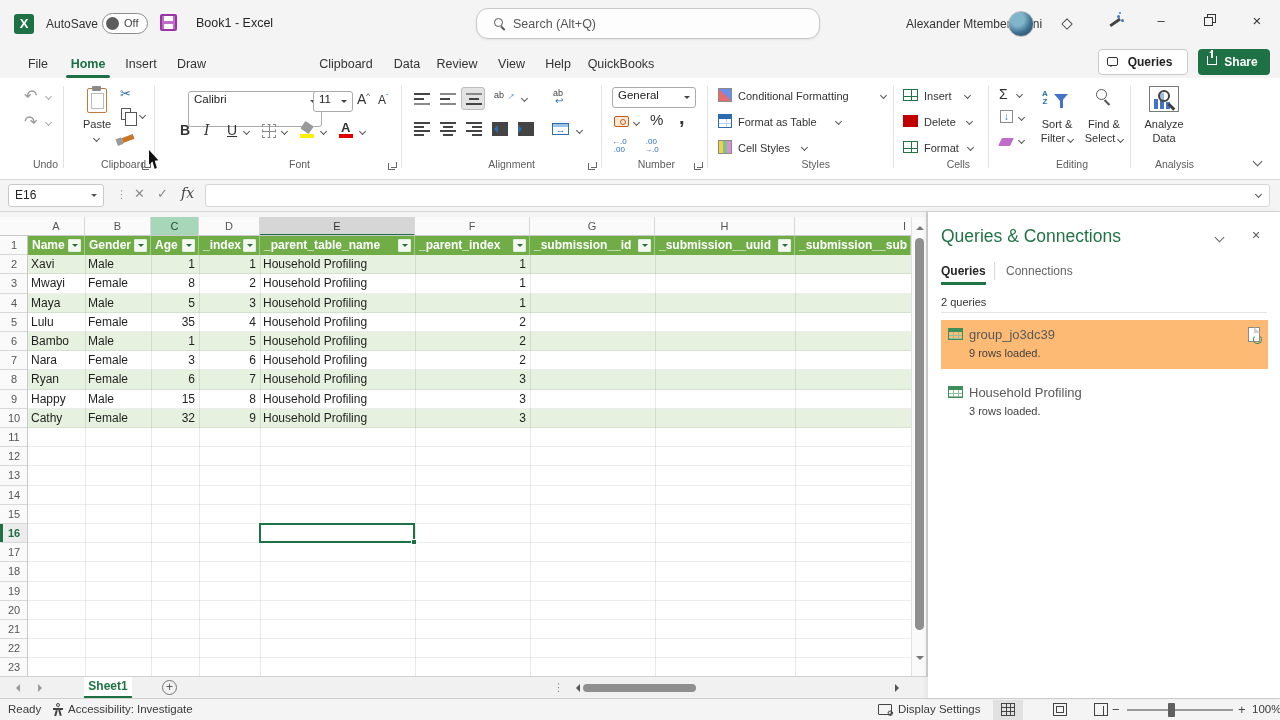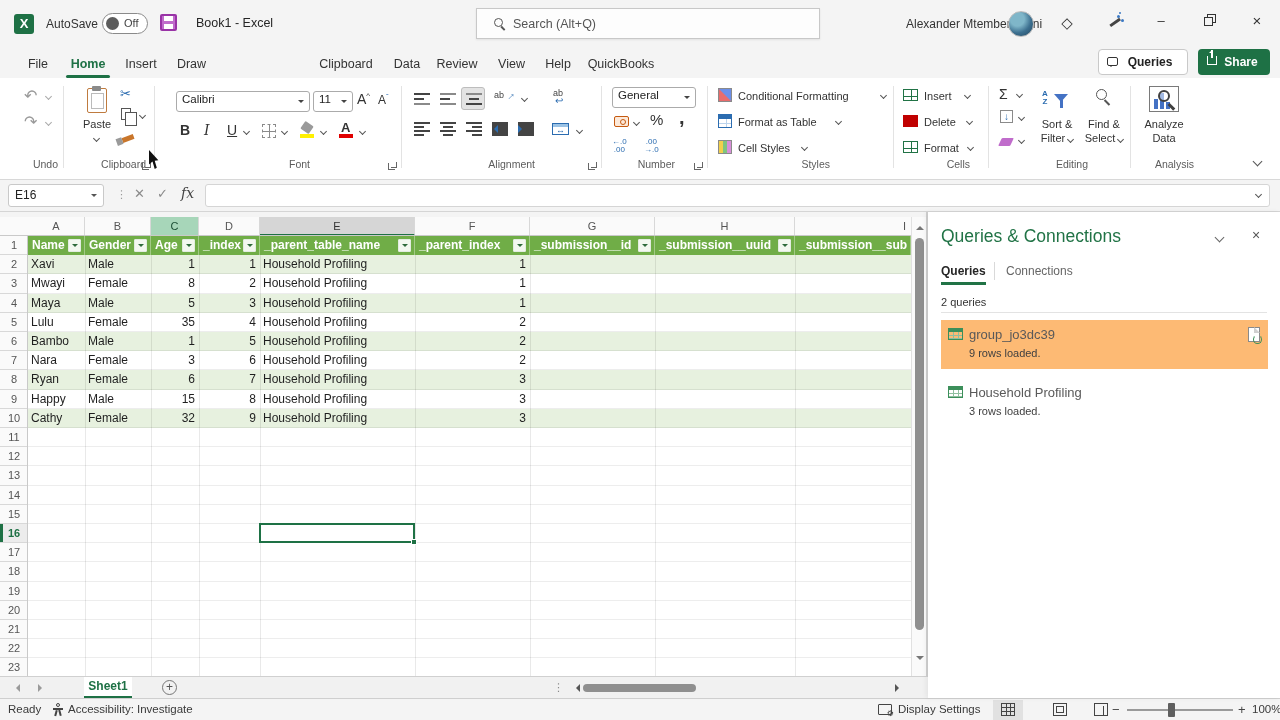--- a/index.html
+++ b/index.html
@@ -12,21 +12,21 @@
   #titlebar { left:0; top:0; width:1280px; height:48px; background:#f4f4f4; }
   #excel-logo { left:14px; top:14px; width:20px; height:20px; background:#1E7145; border-radius:3px; color:#fff; font-weight:bold; font-size:13px; text-align:center; line-height:20px; }
   #autosave-label { left:46px; top:17px; font-size:12px; color:#333; }
   #autosave-pill { left:102px; top:13px; width:46px; height:21px; border:1px solid #8a8a8a; border-radius:11px; background:#fff; }
   #autosave-knob { left:3px; top:3px; width:13px; height:13px; border-radius:50%; background:#5c5c5c; position:absolute; }
   #autosave-state { position:absolute; left:21px; top:3px; font-size:11px; color:#444; }
   #save-icon { left:160px; top:14px; width:17px; height:17px; border:2px solid #9933A6; border-radius:2px; background:#C06CCB; }
   #save-icon .flap { position:absolute; left:2px; top:0px; width:9px; height:5px; background:#fff; }
   #save-icon .base { position:absolute; left:2px; bottom:0px; width:9px; height:5px; background:#fff; }
   #doc-title { left:196px; top:16px; font-size:12.5px; color:#252525; }
-  #search-box { left:476px; top:8px; width:344px; height:31px; background:#fdfdfd; border:1px solid #c8c8c8; border-radius:0; box-shadow:0 1px 2px rgba(0,0,0,.08); }
+  #search-box { left:476px; top:8px; width:344px; height:31px; background:#fdfdfd; border:1px solid #c8c8c8; border-radius:12px; box-shadow:0 1px 2px rgba(0,0,0,.08); }
   .mag { position:absolute; width:9px; height:9px; border:1.5px solid #555; border-radius:50%; }
   .mag::after { content:""; position:absolute; width:1.5px; height:5px; background:#555; left:7px; top:7px; transform:rotate(-45deg); }
   #search-box .mag { left:17px; top:9px; }
   #search-placeholder { position:absolute; left:36px; top:8px; font-size:12.5px; color:#555; }
   #user-name { left:862px; top:17px; font-size:12px; color:#333;margin-left:44px; }
   #avatar { left:1008px; top:11px; width:26px; height:26px; border-radius:50%; background:radial-gradient(circle at 35% 30%, #7fb6c9 0 30%, #3c6f8f 60%, #23465e); border:1px solid #bbb; }
   #premium-icon { left:1058px; top:14px; width:18px; height:18px; color:#333; font-size:15px; line-height:18px; text-align:center; }
   #wand-icon { left:1106px; top:14px; width:18px; height:18px; }
   #wand-icon .stick { position:absolute; left:3px; top:7px; width:12px; height:2.5px; background:#444; transform:rotate(-35deg); }
   #wand-icon .sp { position:absolute; width:3px; height:3px; background:#3b78c3; border-radius:50%; }
@@ -294,21 +294,21 @@
       <span class="chev" style="position:absolute;left:14px;top:50px;"></span>
     </div>
     <div class="fbtn" style="left:120px;top:8px;font-size:13px;color:#2b6cb0;">✂</div>
     <div class="copy-icon abs" style="left:121px;top:30px;"></div>
       <span class="chev" style="position:absolute;left:140px;top:35px;"></span>
     <div class="fp-icon abs" style="left:122px;top:58px;"></div>
     <div class="glabel" style="left:70px;width:76px;">Clipboard</div>
     <div class="launcher" style="left:142px;"></div>
     <div class="gsep" style="left:154px;"></div>
 
-    <div class="combo" style="left:176px;top:13px;width:134px;height:21px;"><span>Calibri</span><span class="tri"></span></div>
+    <div class="combo" style="left:188px;top:13px;width:134px;height:36px;"><span>Calibri</span><span class="tri"></span></div>
     <div class="combo" style="left:313px;top:13px;width:40px;height:21px;"><span>11</span><span class="tri"></span></div>
     <div class="fbtn" style="left:357px;top:13px;font-size:14px;"><span>A</span><sup style="font-size:8px;">^</sup></div>
     <div class="fbtn" style="left:378px;top:14px;font-size:12px;"><span>A</span><sup style="font-size:8px;color:#2b6cb0;">ˇ</sup></div>
     <div class="fbtn" style="left:180px;top:44px;font-weight:bold;font-size:14px;">B</div>
     <div class="fbtn" style="left:204px;top:44px;font-style:italic;font-family:'DejaVu Serif',serif;font-size:14px;">I</div>
     <div class="fbtn" style="left:227px;top:44px;text-decoration:underline;font-size:14px;">U</div>
     <span class="chev" style="position:absolute;left:244px;top:51px;"></span>
     <div class="borders-icon abs" style="left:262px;top:46px;"></div>
       <span class="chev" style="position:absolute;left:282px;top:51px;"></span>
     <div class="abs" style="left:300px;top:44px;width:16px;height:16px;">

